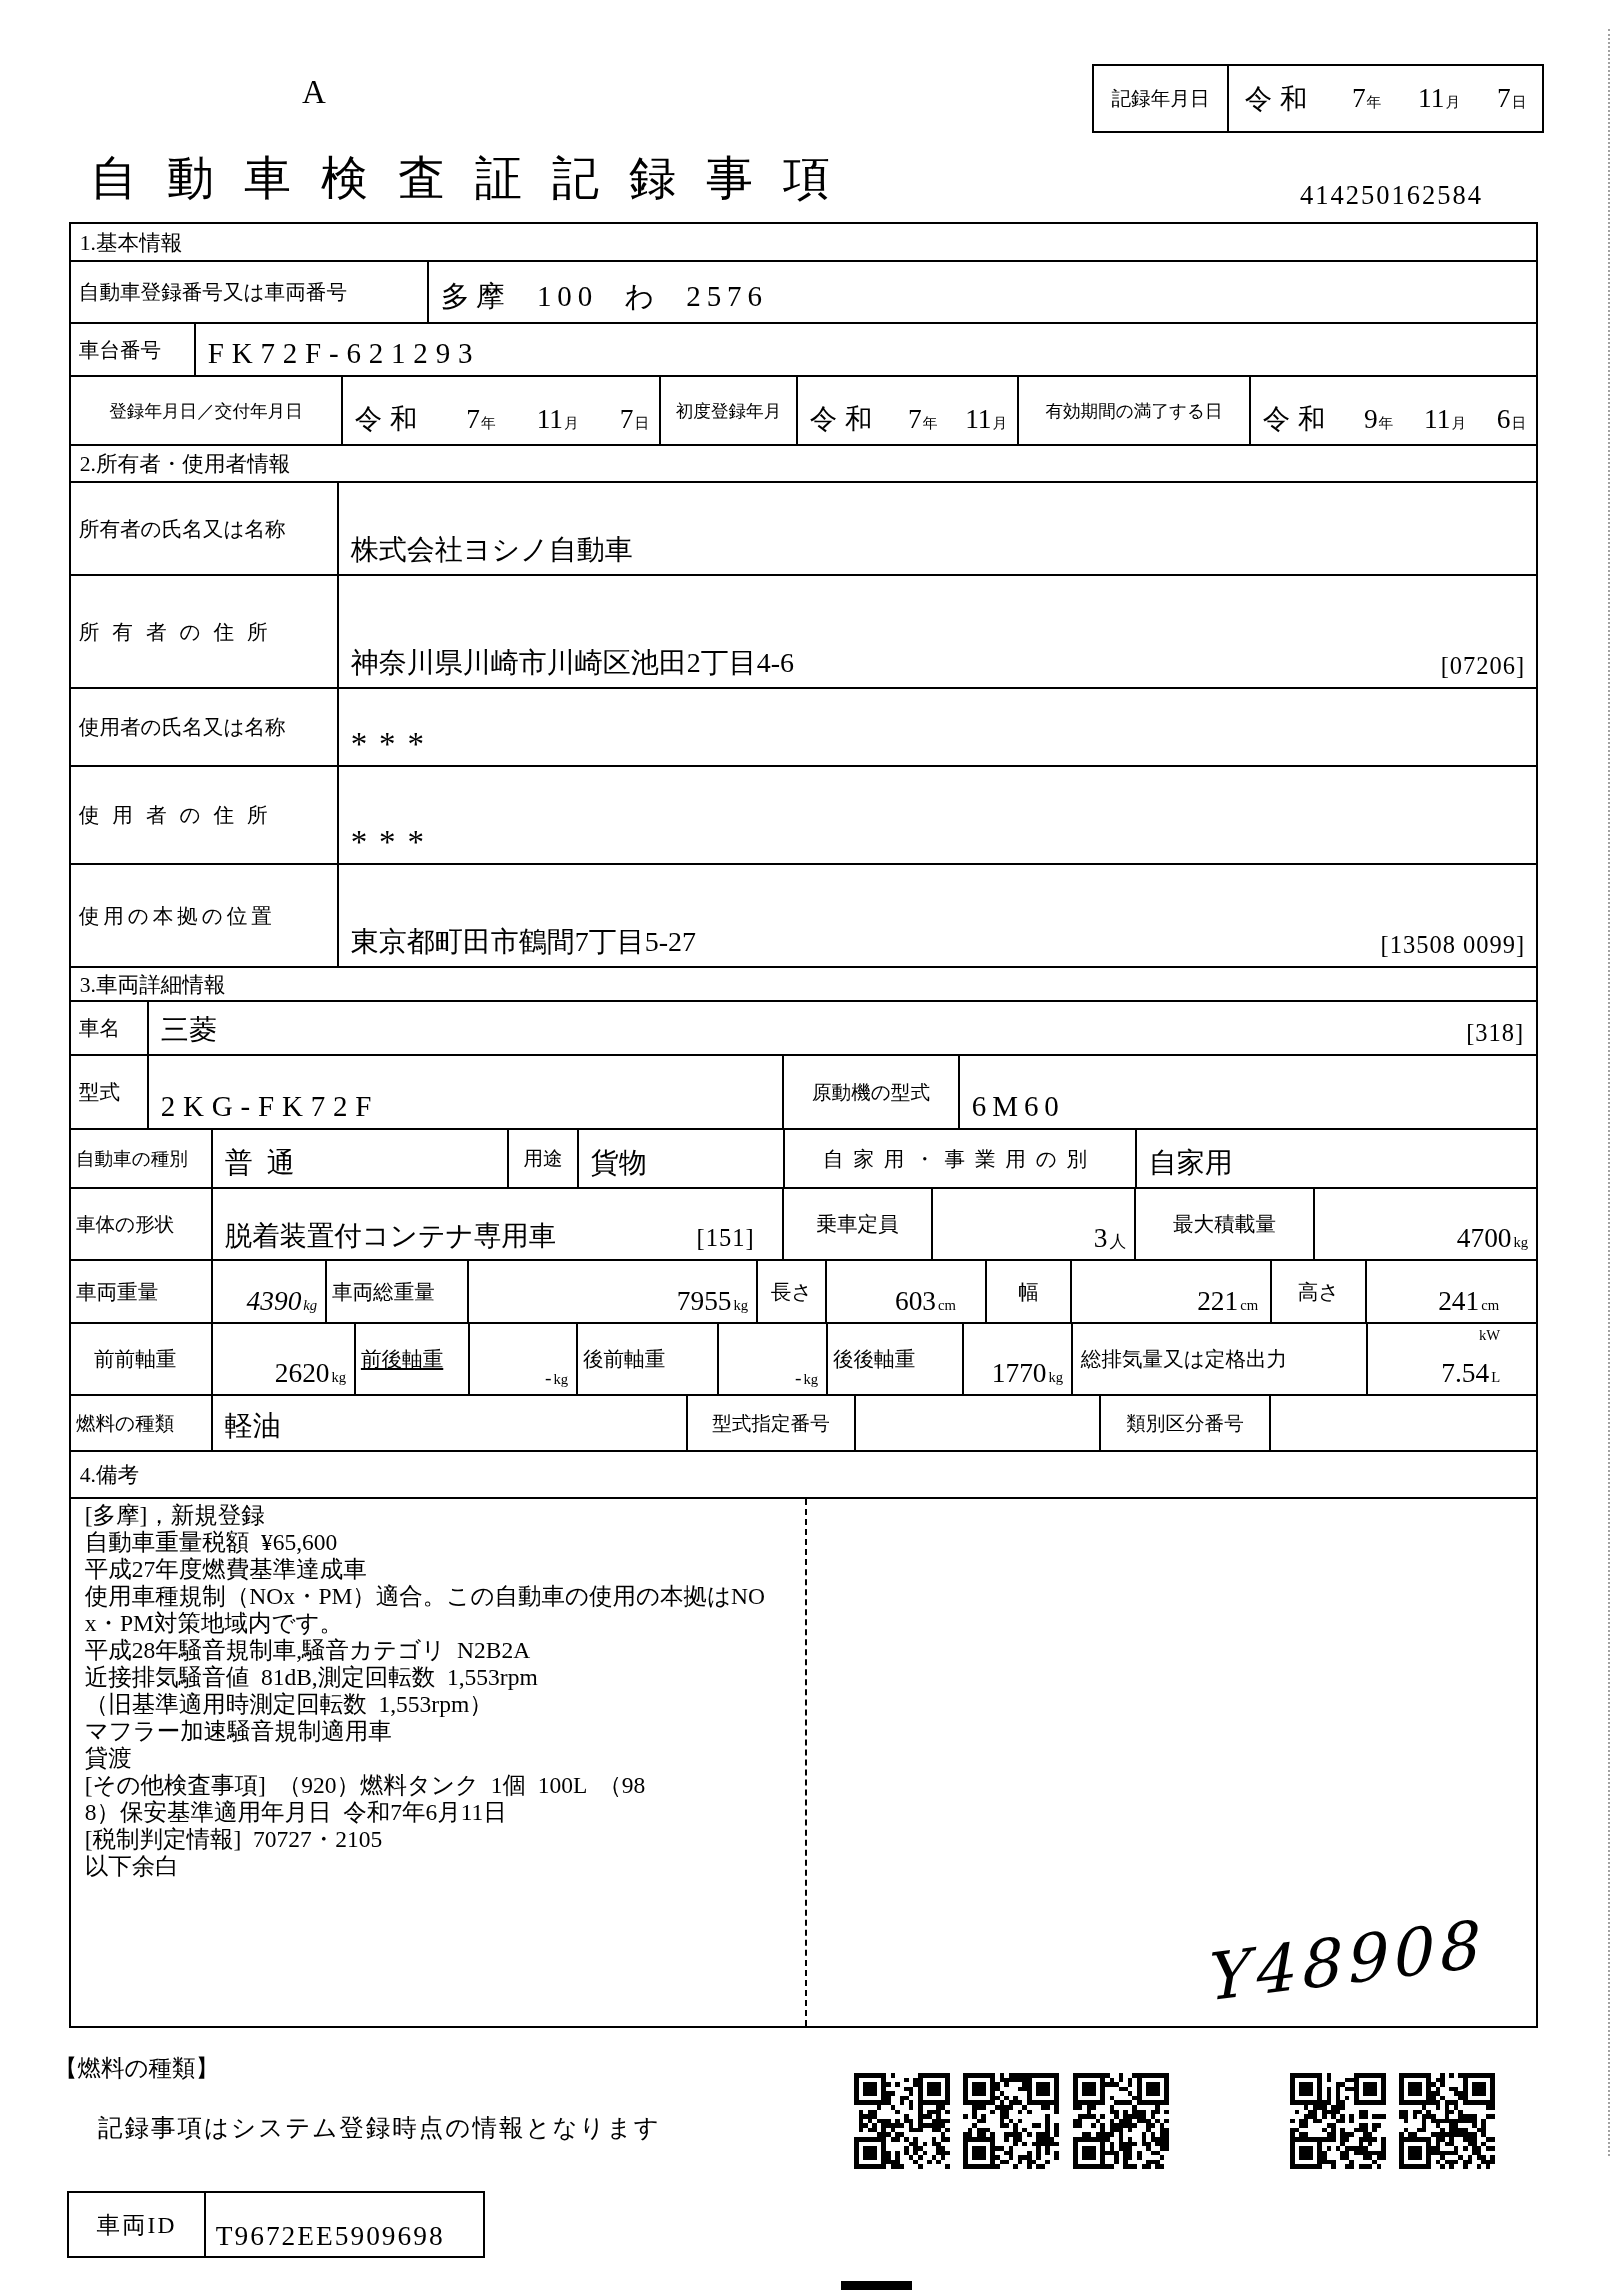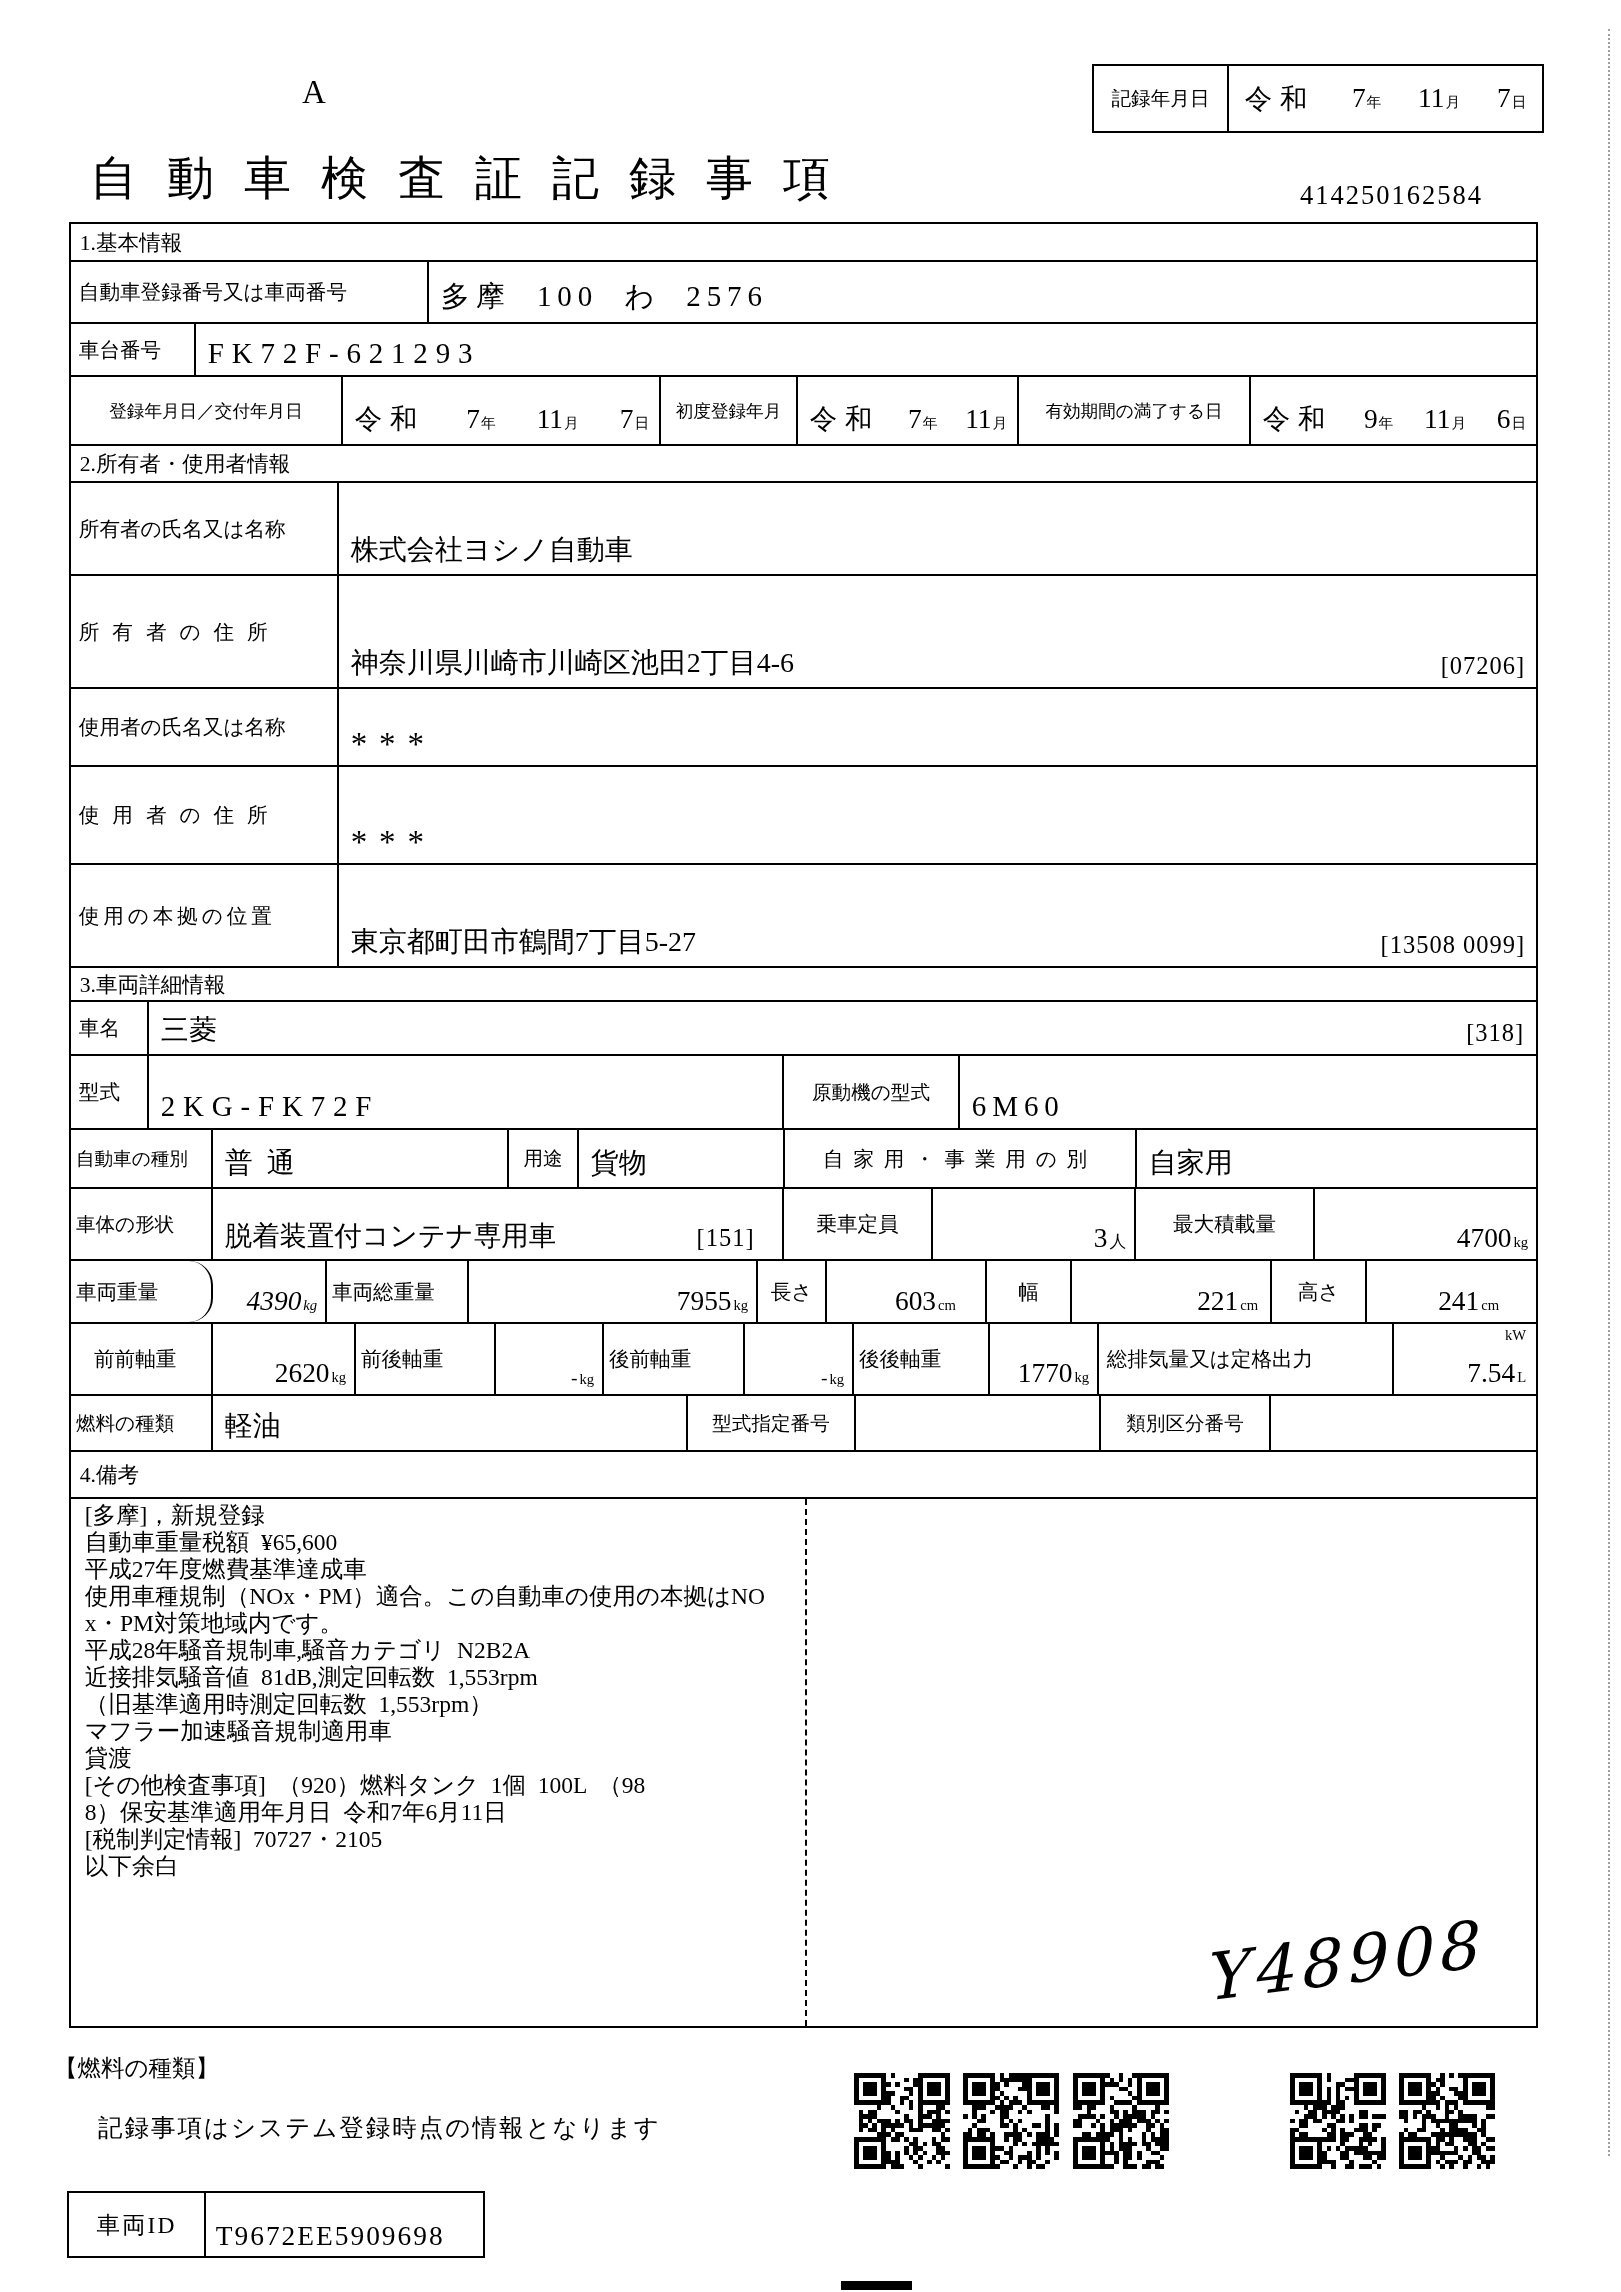--- a/index.html
+++ b/index.html
@@ -246,21 +246,21 @@
       <div class="c lbl ctr" style="width:179px;">最大積載量</div>
       <div class="c last" style="width:221px;">
         <div class="vbr">
             <span class="num">4700</span>
             <span class="unit">kg</span>
           </div>
       </div>
     </div>
 
     <div class="row" style="height:63px;">
-      <div class="c lbl" style="width:142px;padding-left:4.9px;border-radius:24px;">車両重量</div>
+      <div class="c lbl" style="width:142px;padding-left:4.9px;">車両重量</div>
       <div class="c" style="width:114px;font-style:italic;">
         <div class="vbr">
             <span class="num">4390</span>
             <span class="unit">kg</span>
           </div>
       </div>
       <div class="c lbl" style="width:142px;padding-left:4.9px;">車両総重量</div>
       <div class="c" style="width:289px;">
         <div class="vbr">
             <span class="num">7955</span>
@@ -291,21 +291,21 @@
     </div>
 
     <div class="row" style="height:72px;">
       <div class="c lbl" style="width:142px;padding-left:23px;">前前軸重</div>
       <div class="c" style="width:143px;">
         <div class="vbr">
             <span class="num">2620</span>
             <span class="unit">kg</span>
           </div>
       </div>
-      <div class="c lbl" style="width:140px;padding-left:4.9px;">前後軸重</div>
+      <div class="c lbl" style="width:114px;padding-left:4.9px;text-decoration:underline;">前後軸重</div>
       <div class="c" style="width:108px;">
         <div class="vbr">
             <span class="num" style="font-size:19.6px;">-</span>
             <span class="unit">kg</span>
           </div>
       </div>
       <div class="c lbl" style="width:141px;padding-left:4.9px;">後前軸重</div>
       <div class="c" style="width:109px;">
         <div class="vbr">
             <span class="num" style="font-size:19.6px;">-</span>

